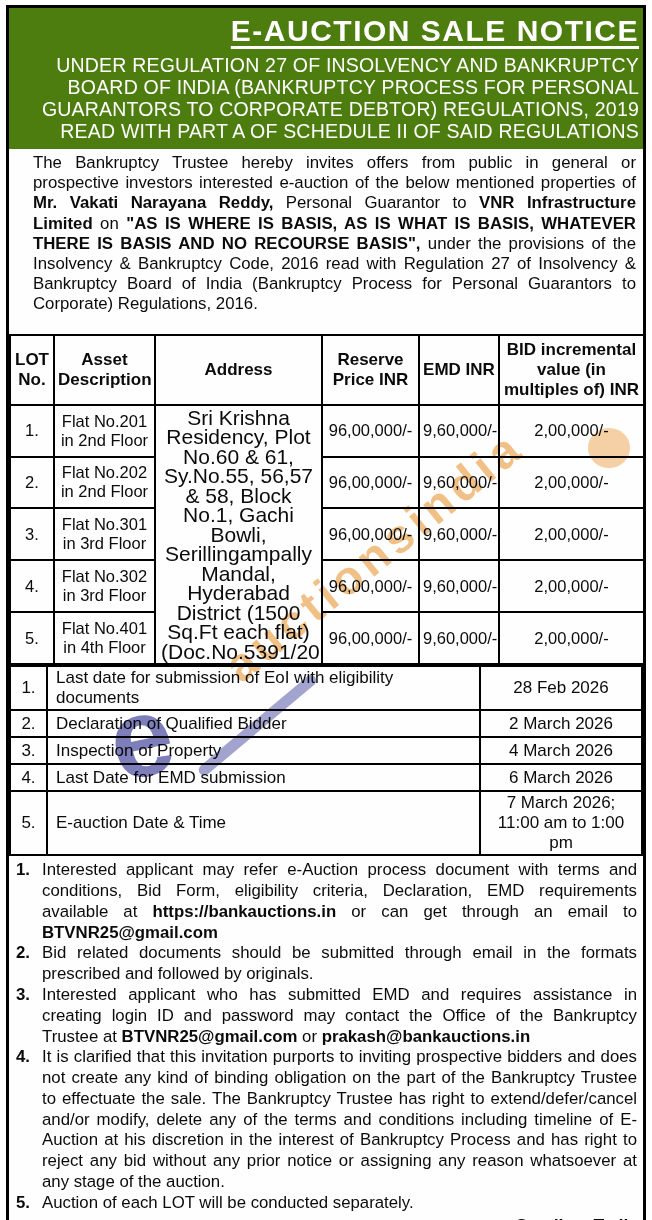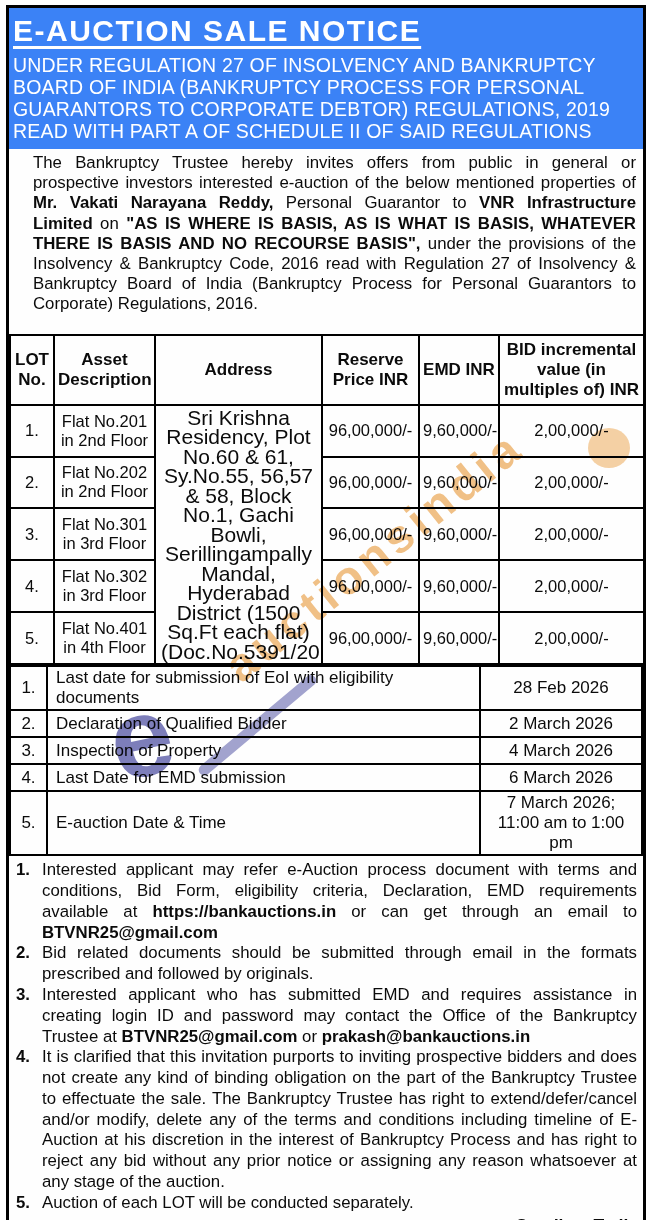--- a/index.html
+++ b/index.html
@@ -9,21 +9,21 @@
     background:#ffffff; color:#0b0b0b;
     font-family:"Liberation Sans", sans-serif;
     overflow:hidden;
   }
   .notice {
     position:absolute; left:6px; top:5px; width:640px;
     border:3px solid #000; background:#fefefe;
   }
   
   .header {
-    background:#3b82f6; color:#fff; text-align:left;
+    background:#4d7c0f; color:#fff; text-align:right;
     padding:5px 4px 7px 4px;
   }
   .title {
     font-size:30px; font-weight:bold; letter-spacing:1.5px;
     line-height:34px; margin:1px 0 6px 0;
     text-decoration:underline; text-decoration-thickness:3px; text-underline-offset:5px;
   }
   .subtitle { font-size:19.5px; font-weight:normal; line-height:22px; letter-spacing:0.2px; }
   
   .intro {

